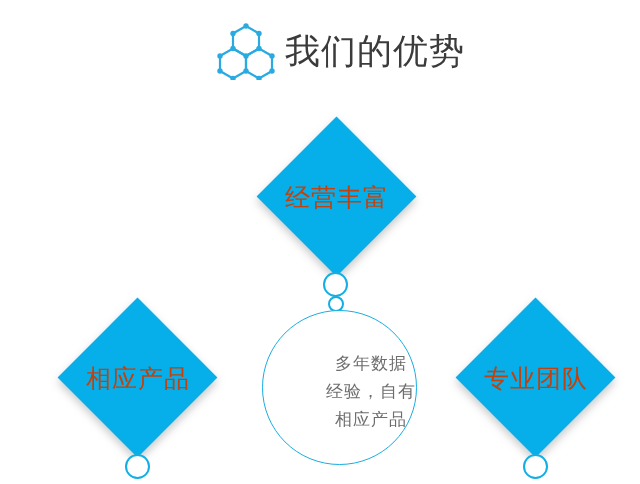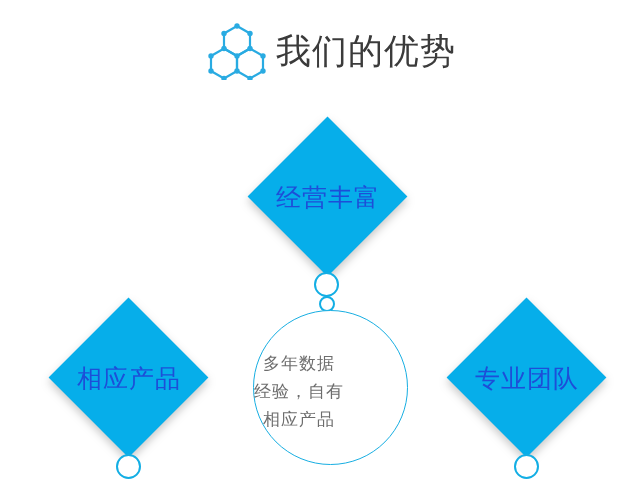--- a/index.html
+++ b/index.html
@@ -3,21 +3,21 @@
 <meta charset="utf-8">
 <style>
   html,body{margin:0;padding:0;}
   body{
     width:640px;height:484px;
     background:#ffffff;
     font-family:"Liberation Sans","DejaVu Sans",sans-serif;
     overflow:hidden;
     position:relative;
   }
-  #stage{position:absolute;left:8px;top:0;width:592px;height:484px;text-decoration:underline;}
+  #stage{position:absolute;left:17px;top:0;width:592px;height:484px;text-decoration:underline;}
 
   
   .header{
     position:absolute;left:196px;top:22px;
     display:flex;align-items:center;gap:6px;
   }
   .logo-icon{width:66px;height:58px;display:block;}
   .page-title{
     font-size:35px;line-height:1;
     color:#3b3b3b;
@@ -31,21 +31,21 @@
     position:absolute;
     width:113px;height:113px;
     background:#06AEEA;
     transform:rotate(45deg);
     box-shadow:3px 3px 9px rgba(120,120,120,0.40);
   }
   .diamond-label{
     position:absolute;
     width:170px;
     text-align:center;
-    color:#1d4ed8;
+    color:#c2410c;
     font-size:25px;
     line-height:1;
     letter-spacing:1px;
     white-space:nowrap;
     font-family:"DejaVu Sans","Liberation Sans",sans-serif;
     pointer-events:none;
   }
 
   
   #dia-top      {left:263px;top:140px;}
@@ -70,21 +70,21 @@
 
   
   .center-circle{
     position:absolute;
     left:245px;top:310px;
     width:155px;height:155px;
     border-radius:50%;
     border:1.5px solid #17AEE2;
     box-sizing:border-box;
     background:#ffffff;
-    display:flex;align-items:center;justify-content:flex-start;
+    display:flex;align-items:center;justify-content:flex-end;
   }
   .center-text{
     text-align:center;
     color:#6d6d6d;
     font-size:17px;
     line-height:28px;
     letter-spacing:1px;
     font-family:"DejaVu Sans","Liberation Sans",sans-serif;
     white-space:pre-line;
     padding-top:6px;

